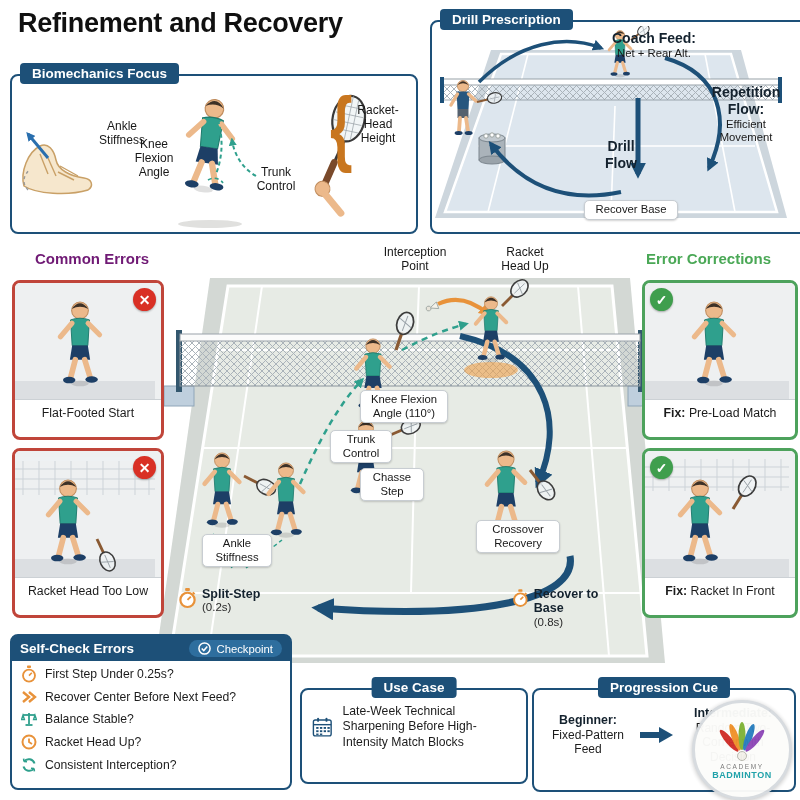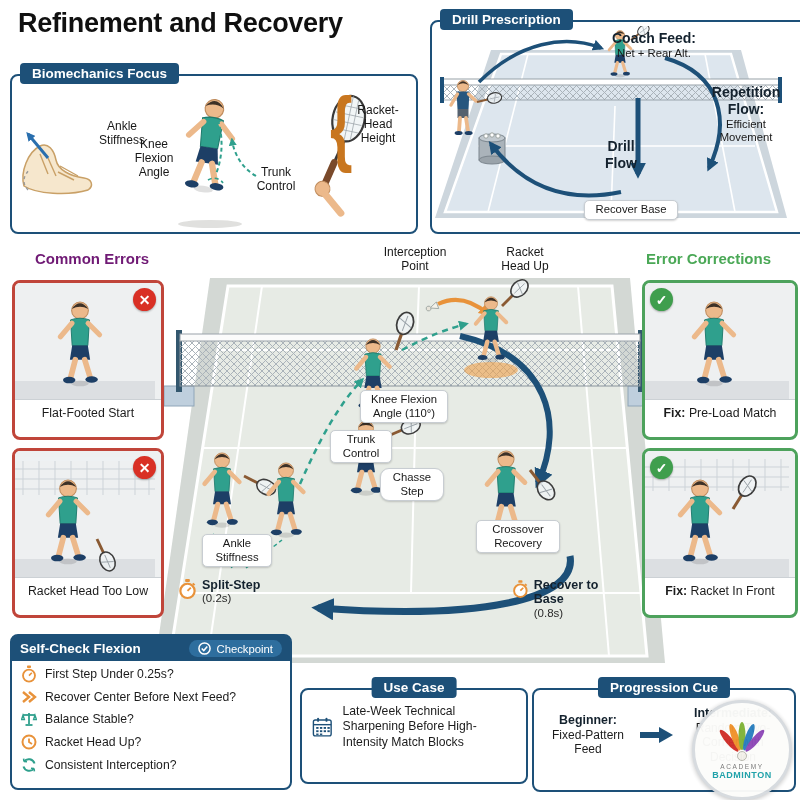--- a/index.html
+++ b/index.html
@@ -25,21 +25,21 @@
   .badge{position:absolute;width:23px;height:23px;border-radius:50%;display:flex;
        align-items:center;justify-content:center;color:#fff;font-weight:bold;font-size:14px;
        top:5px;box-shadow:0 1px 2px rgba(0,0,0,.3);}
   .badge.x{background:#d93025;right:5px;}
   .badge.ok{background:#3f9e4d;left:5px;}
   
   .plain{position:absolute;font-size:12px;text-align:center;line-height:1.15;z-index:4;color:#181818;}
   .box{position:absolute;background:#fff;border:1px solid #c8cdd2;border-radius:5px;
        padding:2px 5px;font-size:11.3px;text-align:center;line-height:1.2;z-index:4;
        box-shadow:0 1px 2px rgba(0,0,0,.18);color:#181818;}
-  .timing{position:absolute;display:flex;gap:5px;align-items:flex-start;z-index:4;}
+  .timing{position:absolute;display:flex;gap:5px;align-items:flex-start;z-index:4;margin-top:9px;}
   .timing .tt{display:flex;flex-direction:column;line-height:1.15;}
   .timing b{font-size:12.5px;color:#14222e;}
   .timing span{font-size:11.5px;color:#2a2a2a;}
   
   .dlbl{position:absolute;font-size:11.3px;text-align:center;line-height:1.2;z-index:6;color:#181818;}
   .dlbl b{display:block;font-size:14px;color:#14222e;}
   
   #rubric .hdr{display:flex;justify-content:space-between;align-items:center;background:#1d5078;
        color:#fff;padding:4px 8px;border-radius:4px 4px 0 0;}
   #rubric .hdr .ttl{font-weight:bold;font-size:13.5px;}
@@ -161,21 +161,21 @@
     <g transform="translate(94,238)">
         <use href="#rkt" transform="rotate(80) scale(1.1)"></use>
       </g>
     <use href="#fig" transform="translate(112,224) scale(1.2)"></use>
   </svg>
 
   <div class="plain" style="left:374px;top:246px;width:82px;">Interception Point</div>
   <div class="plain" style="left:492px;top:246px;width:66px;">Racket Head Up</div>
   <div class="box" style="left:360px;top:390px;width:76px;">Knee Flexion Angle (110°)</div>
   <div class="box" style="left:330px;top:430px;width:50px;">Trunk Control</div>
-  <div class="box" style="left:380px;top:468px;width:52px;border-radius:9px;">Chasse Step</div>
+  <div class="box" style="left:360px;top:468px;width:52px;">Chasse Step</div>
   <div class="box" style="left:476px;top:520px;width:72px;">Crossover Recovery</div>
   <div class="box" style="left:202px;top:534px;width:58px;">Ankle Stiffness</div>
 
   <div class="timing" style="left:178px;top:578px;width:92px;">
     <svg width="19" height="22" viewBox="0 0 20 22">
       <rect x="7.5" y="0.5" width="5" height="3" rx="1" fill="#e8923a"></rect>
       <line x1="15.5" y1="5" x2="17.5" y2="7" stroke="#e8923a" stroke-width="2"></line>
       <circle cx="10" cy="13" r="7.5" fill="#fff" stroke="#e8923a" stroke-width="2.3"></circle>
       <line x1="10" y1="13" x2="13.5" y2="9.5" stroke="#e8923a" stroke-width="2"></line>
     </svg>
@@ -352,21 +352,21 @@
       <div class="badge ok">✓</div>
     </div>
     <div class="cap">
       <b>Fix:</b>
       <span>Racket In Front</span>
     </div>
   </div>
 
   <section class="panel" id="rubric" style="left:10px;top:634px;width:278px;height:152px;">
     <div class="hdr">
-      <span class="ttl">Self-Check Flexion</span>
+      <span class="ttl">Self-Check Errors</span>
       <span class="chk">
         <svg width="13" height="13" viewBox="0 0 14 14">
           <circle cx="7" cy="7" r="6" fill="none" stroke="#fff" stroke-width="1.6"></circle>
           <path d="M4,7 L6.2,9.2 L10,4.8" fill="none" stroke="#fff" stroke-width="1.6"></path>
         </svg>
         <span>Checkpoint</span>
       </span>
     </div>
     <div class="row">
       <svg width="16" height="18" viewBox="0 0 20 22">

